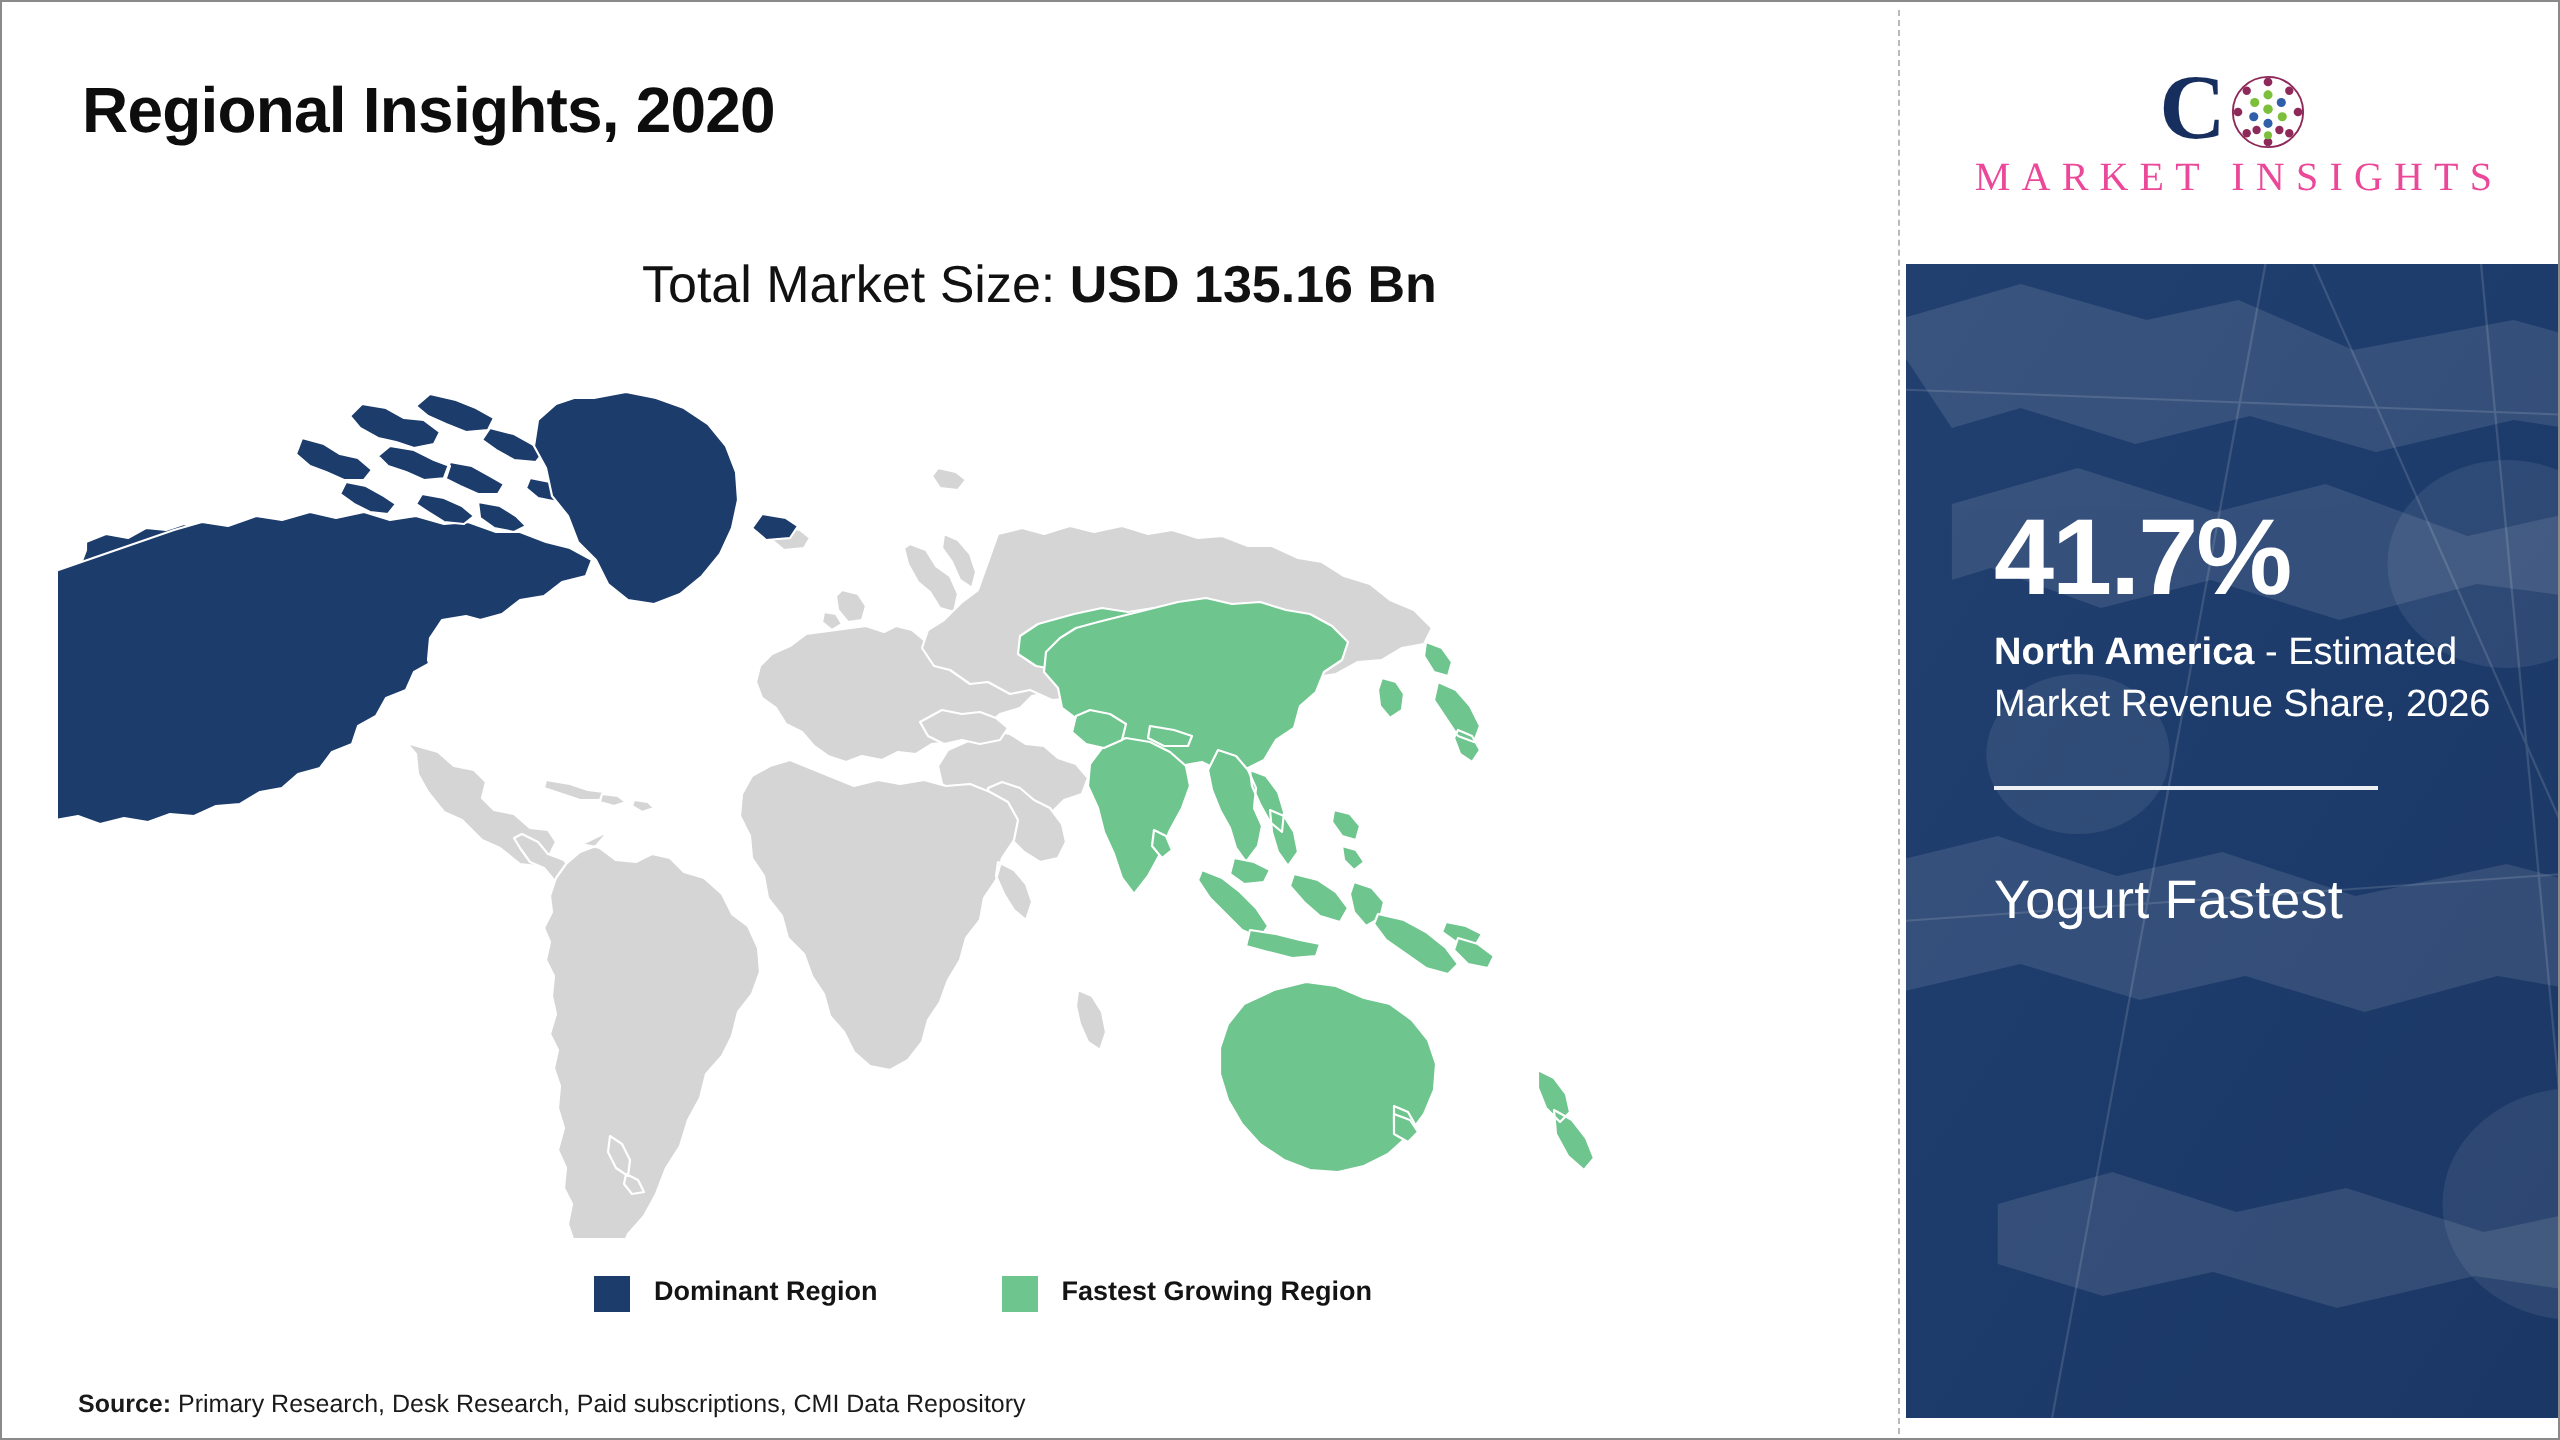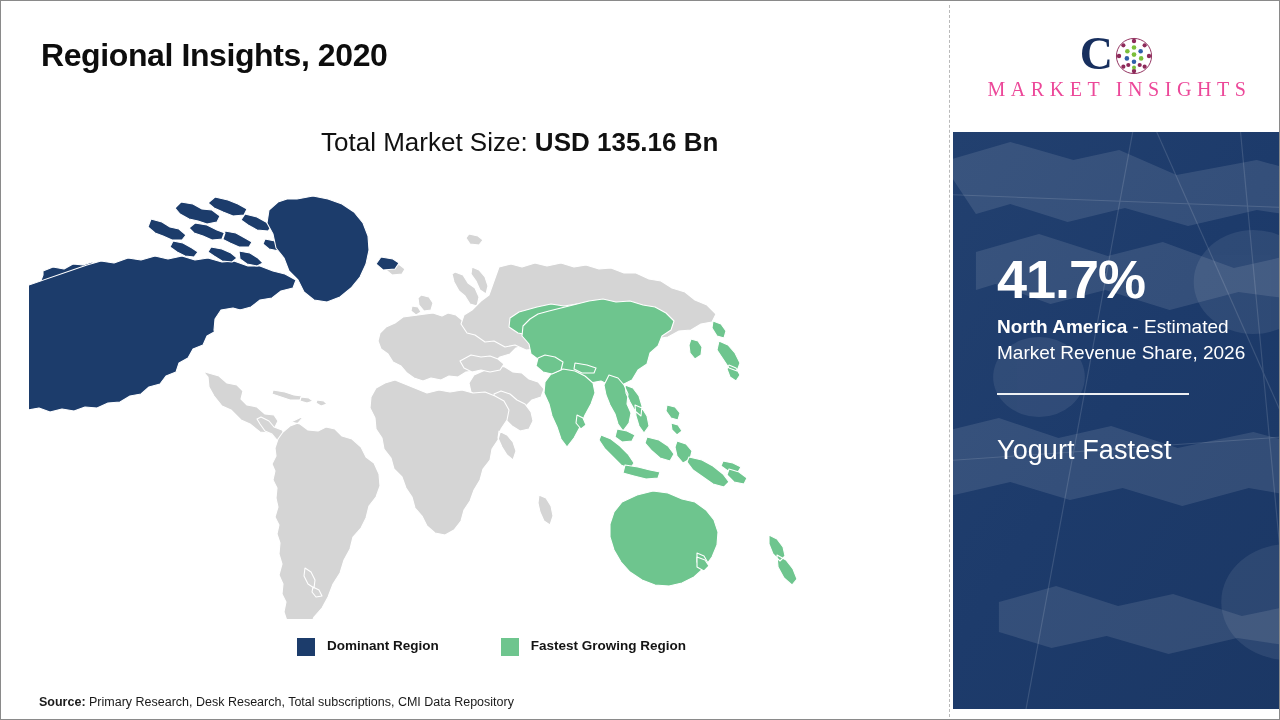--- a/index.html
+++ b/index.html
@@ -249,21 +249,21 @@
       <span class="legend-swatch" style="background:#1c3c6b"></span>
       <span class="legend-label">Dominant Region</span>
     </div>
     <div class="legend-item">
       <span class="legend-swatch" style="background:#6ec58e"></span>
       <span class="legend-label">Fastest Growing Region</span>
     </div>
   </div>
 
   <div id="source-line">
-    <span class="sb">Source:</span><span> Primary Research, Desk Research, Total subscriptions, CMI Data Repository</span>
+    <span class="sb">Source:</span><span> Primary Research, Desk Research, Paid subscriptions, CMI Data Repository</span>
   </div>
 
   <div id="v-divider"></div>
 
   <div id="logo-block">
     <div id="logo-word">
       <span>C</span>
       <span id="logo-globe">
         <svg viewBox="0 0 40 40" width="38" height="38" xmlns="http://www.w3.org/2000/svg">
           <circle cx="20" cy="20" r="18.5" fill="none" stroke="#8e2a5a" stroke-width="1"></circle>

